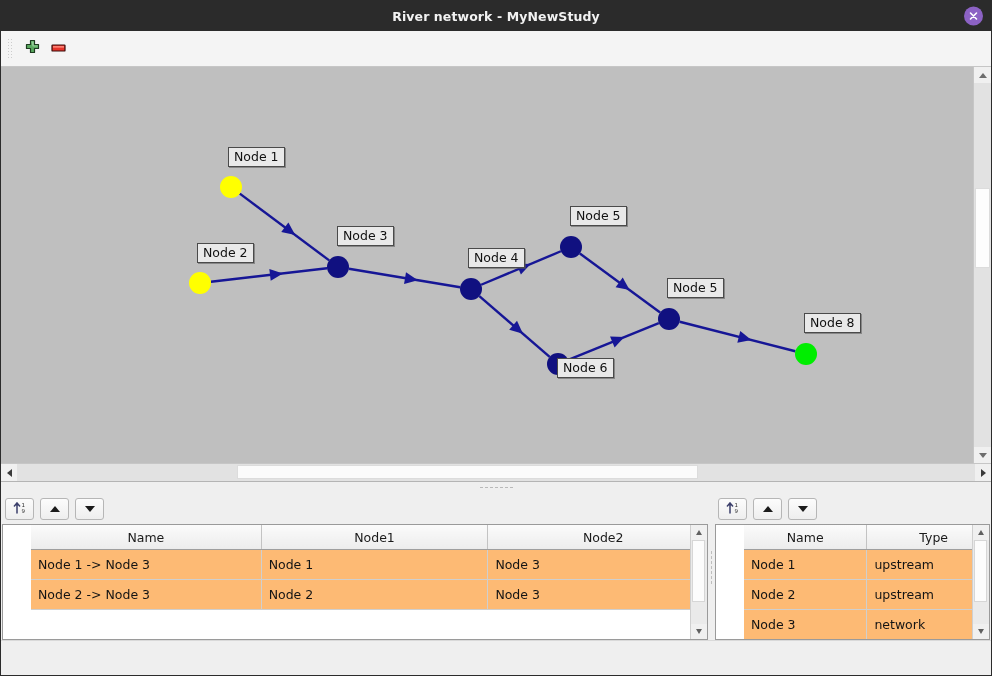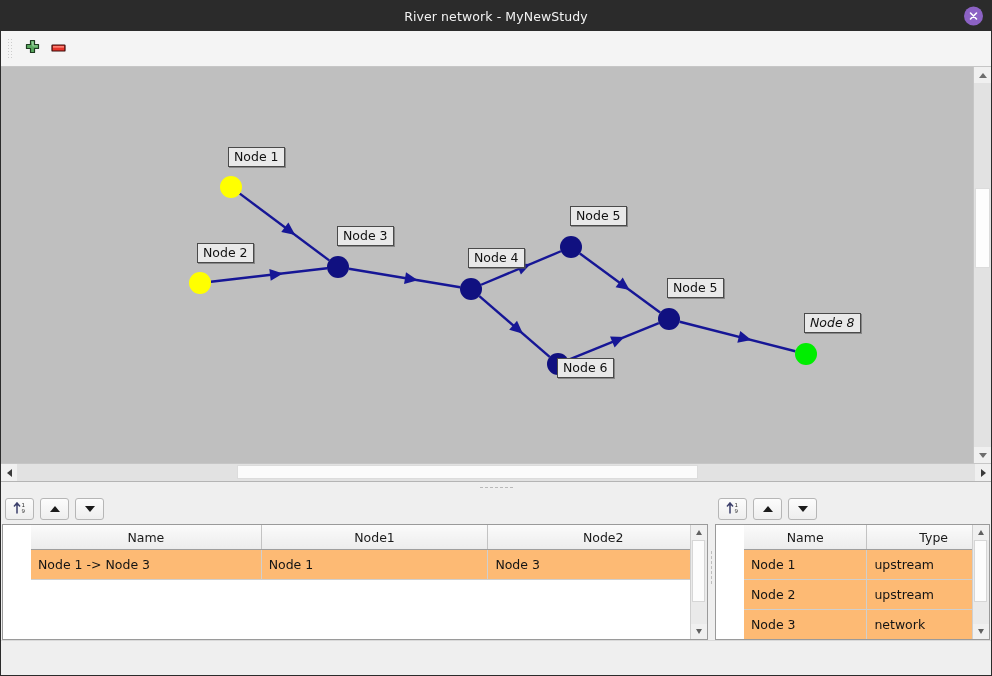--- a/index.html
+++ b/index.html
@@ -33,21 +33,21 @@
     background: #2b2b2b;
     color: #ffffff;
     display: flex;
     align-items: center;
     justify-content: center;
     position: relative;
     flex: 0 0 auto;
   }
   .titlebar-text {
     font-size: 12.5px;
-    font-weight: normal;
+    font-weight: bold;
     letter-spacing: 0.1px;
     color: #f2f2f2;
   }
   .close-btn {
     position: absolute;
     right: 8px;
     top: 50%;
     transform: translateY(-50%);
     width: 19px;
     height: 19px;
@@ -374,21 +374,21 @@
           <circle cx="805" cy="287" r="11" fill="#00ee00"></circle>
         </svg>
       <div id="graph-labels">
           <div class="node-label" style="left: 227px; top: 80px;">Node 1</div>
           <div class="node-label" style="left: 196px; top: 176px;">Node 2</div>
           <div class="node-label" style="left: 336px; top: 159px;">Node 3</div>
           <div class="node-label" style="left: 467px; top: 181px;">Node 4</div>
           <div class="node-label" style="left: 569px; top: 139px; text-align: center;">Node 5</div>
           <div class="node-label" style="left: 556px; top: 256px; margin-top: 35px;">Node 6</div>
           <div class="node-label" style="left: 666px; top: 211px;">Node 5</div>
-          <div class="node-label" style="left: 803px; top: 246px; font-style: italic;">Node 8</div>
+          <div class="node-label" style="left: 803px; top: 246px;">Node 8</div>
         </div>
     </div>
     <div class="vscroll">
       <div class="track">
         <div class="thumb" style="top:105px;height:80px;"></div>
       </div>
       <div class="arrow-up">
           <span class="tri tri-up"></span>
         </div>
       <div class="arrow-dn">
@@ -447,20 +447,25 @@
                   <th>Node1</th>
                   <th>Node2</th>
                 </tr>
               </thead>
             <tbody id="branches-body">
                 <tr>
                   <td>Node 1 -&gt; Node 3</td>
                   <td>Node 1</td>
                   <td>Node 3</td>
                 </tr>
+                <tr>
+                  <td>Node 2 -&gt; Node 3</td>
+                  <td>Node 2</td>
+                  <td>Node 3</td>
+                </tr>
               </tbody>
           </table>
         </div>
         <div class="tbl-vscroll">
           <div class="t-track">
             <div class="t-thumb"></div>
           </div>
           <div class="a-up">
               <span class="tri tri-sm-up"></span>
             </div>

